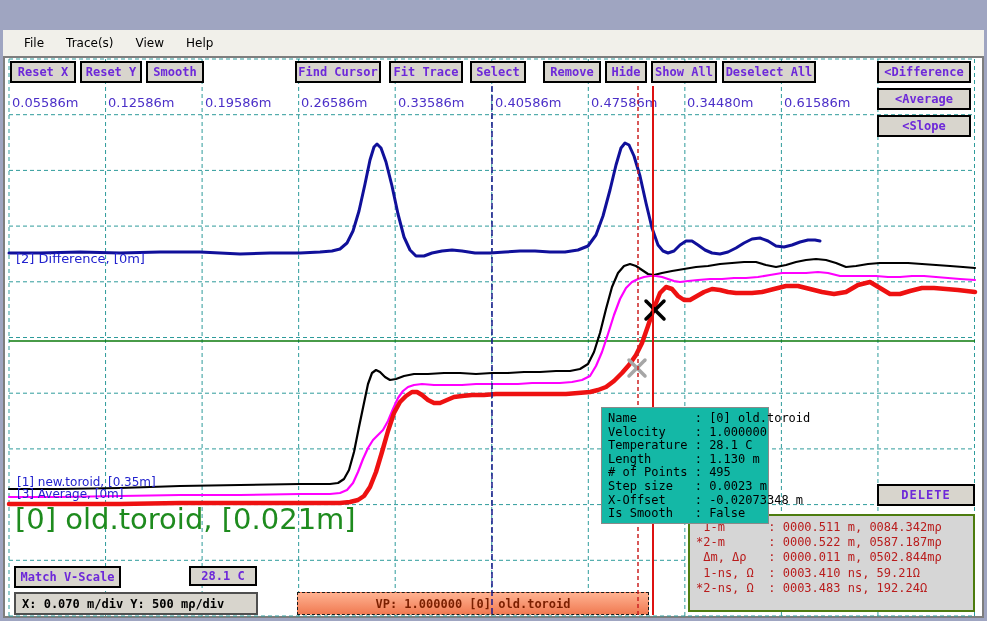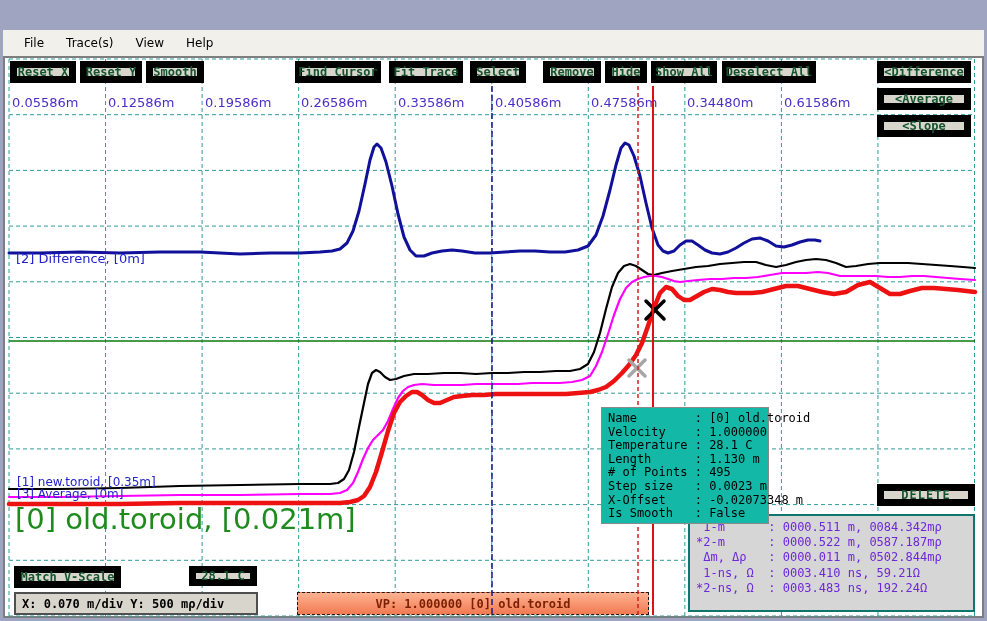--- a/index.html
+++ b/index.html
@@ -19,38 +19,38 @@
   
   .menubar{position:absolute;left:3px;top:30px;width:981px;height:26px;background:#F1F0EA;z-index:0;
            display:flex;align-items:center;padding-left:12px;gap:4px;}
   .menuitem{font-size:12px;color:#000;padding:3px 9px;}
   
   .client-bg{position:absolute;left:3px;top:56px;width:981px;height:562px;background:#ffffff;
              border:2px solid #7e7e7e;z-index:0;}
   svg.layer{position:absolute;left:0;top:0;z-index:1;}
   svg.cursor-layer{z-index:4;pointer-events:none;}
   
-  .btn{position:absolute;height:22px;background:#D8D5CD;border:7px solid #000000;color:#14532d;
+  .btn{position:absolute;height:22px;background:#D8D5CD;border:2px solid #000000;color:#6d28d9;
        font:bold 12px "DejaVu Sans Mono", monospace;display:flex;align-items:center;justify-content:center;
        z-index:3;white-space:pre;}
   .infobox{position:absolute;background:#D8D5CD;border:2px solid #4f4f4f;color:#000;
        font:bold 12px "DejaVu Sans Mono", monospace;display:flex;align-items:center;z-index:3;
        padding:0 6px;white-space:pre;}
   .axis-label{position:absolute;top:95px;font-size:13px;color:#4B2FC8;z-index:2;white-space:pre;}
   .trace-label{position:absolute;z-index:2;white-space:pre;}
   .lbl-blue{color:#2222CE;font-size:13px;}
   .lbl-blue-sm{color:#2222CE;font-size:12px;}
   .lbl-green{color:#1E8B1E;font-size:29px;line-height:32px;}
   .tooltip{position:absolute;left:601px;top:407px;width:168px;height:117px;background:#14b8a6;
            border:1px solid #8a8a8a;z-index:5;padding:4px 6px;
            font:12px "DejaVu Sans Mono", monospace;color:#000;}
   .tooltip div{white-space:pre;line-height:13.6px;}
   .meas-panel{position:absolute;left:688px;top:514px;width:287px;height:98px;background:#D6D6D6;
-              border:2px solid #0f766e;z-index:3;padding:4px 6px;
-              font:12px "DejaVu Sans Mono", monospace;color:#6d28d9;}
+              border:2px solid #4d7c0f;z-index:3;padding:4px 6px;
+              font:12px "DejaVu Sans Mono", monospace;color:#b91c1c;}
   .meas-panel div{white-space:pre;line-height:15.2px;}
   .vp-box{position:absolute;left:297px;top:592px;width:352px;height:23px;z-index:3;
           background:linear-gradient(180deg,#FFB291 0%,#F07A52 100%);
           border:1px dashed #1a1a1a;color:#7A1F00;font:bold 12px "DejaVu Sans Mono", monospace;
           display:flex;align-items:center;justify-content:center;white-space:pre;}
   .frame-bottom{position:absolute;left:0;top:618px;width:987px;height:3px;background:#9FA5C1;z-index:0;}
 </style>
 </head>
 <body>
 

